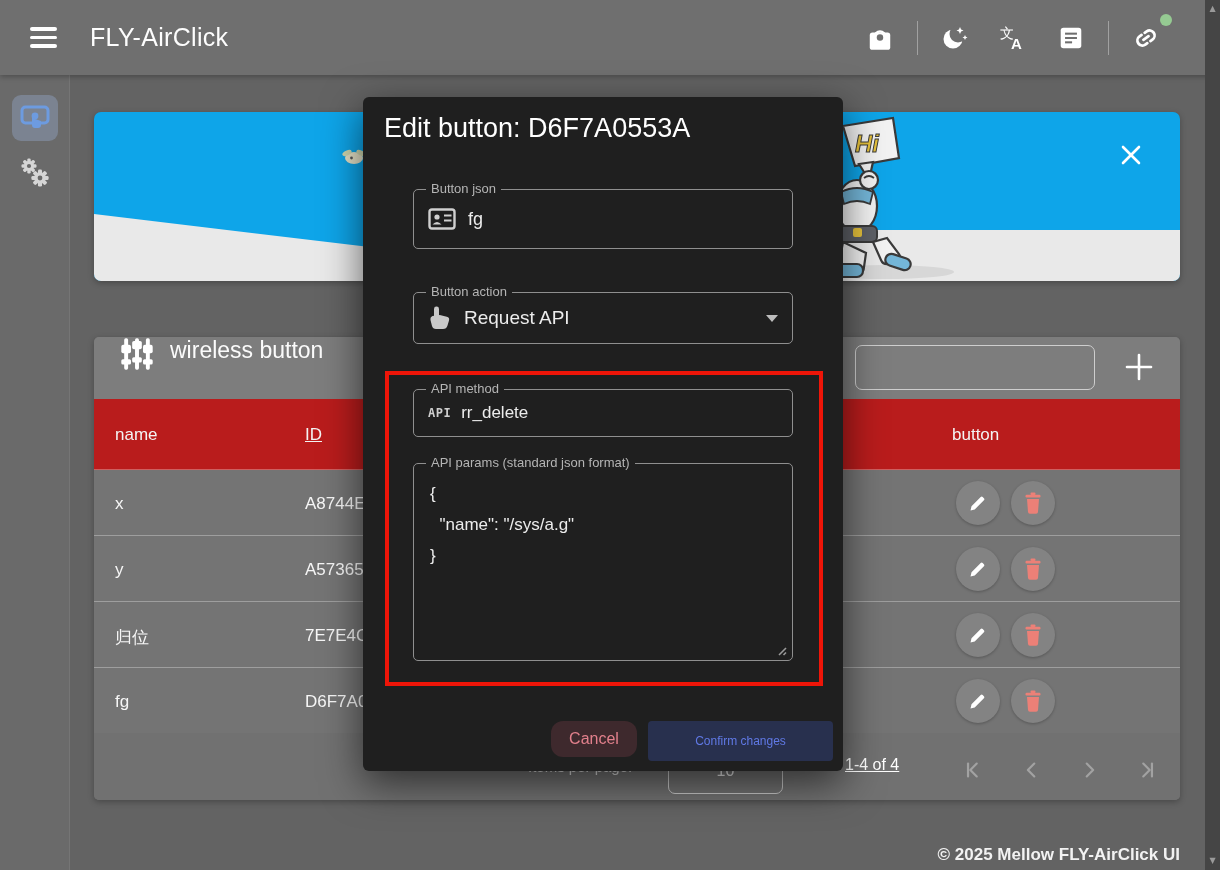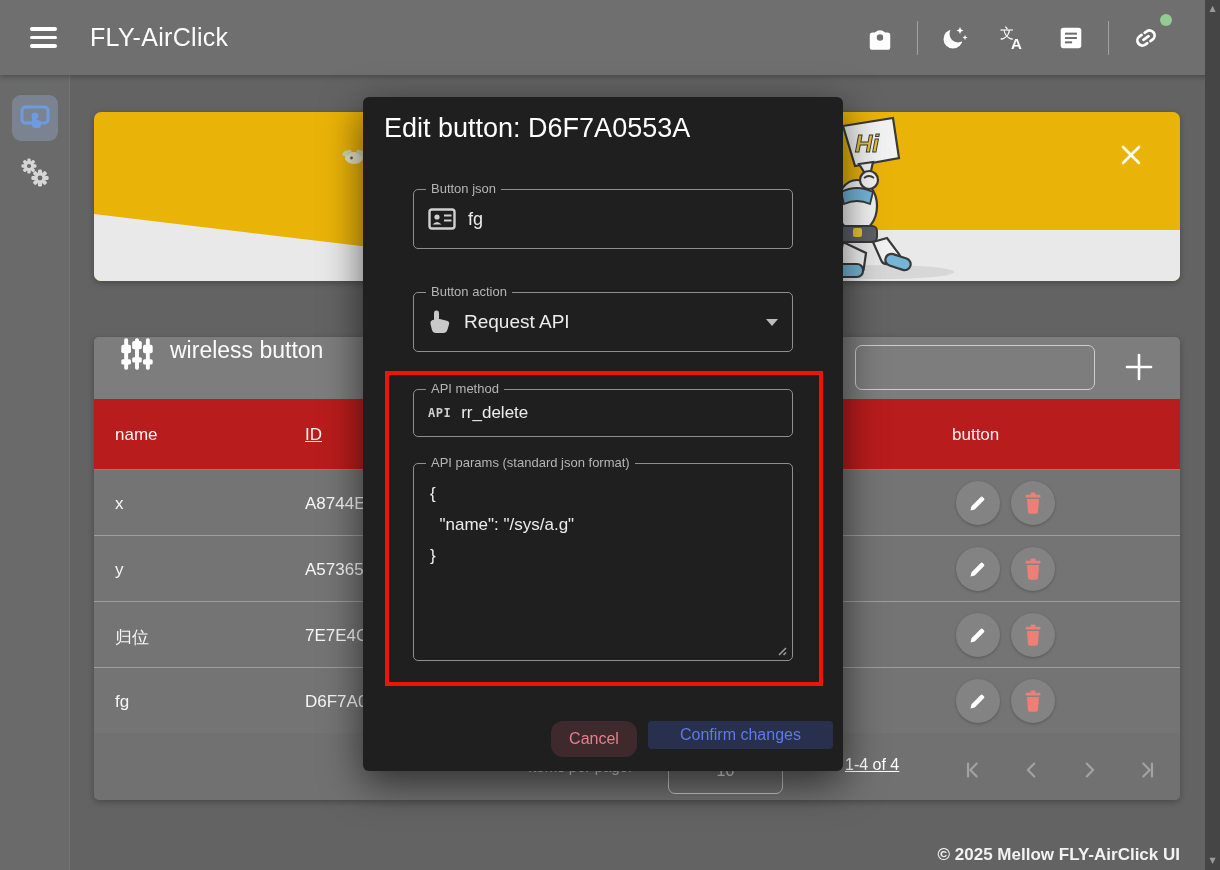--- a/index.html
+++ b/index.html
@@ -29,21 +29,21 @@
   
   .sidebar { position:absolute; left:0; top:75px; width:70px; height:795px; background:#6a6a6a;
              border-right:1px solid rgba(255,255,255,.08); z-index:2; }
   .side-item-active { position:absolute; left:12px; top:20px; width:46px; height:46px; border-radius:9px;
                       background:#7b8391; display:flex; align-items:center; justify-content:center; cursor:pointer; }
   .side-item { position:absolute; left:12px; top:75px; width:46px; height:46px; display:flex;
                align-items:center; justify-content:center; cursor:pointer; }
 
   
   .banner { position:absolute; left:94px; top:112px; width:1086px; height:169px; border-radius:7px;
-            background:#eab308; overflow:hidden; box-shadow:0 2px 6px rgba(0,0,0,.28); }
+            background:#0ea5e9; overflow:hidden; box-shadow:0 2px 6px rgba(0,0,0,.28); }
   .banner svg.scene { position:absolute; left:0; top:0; }
   .banner-close { position:absolute; right:33px; top:27px; width:32px; height:32px; display:flex;
                   align-items:center; justify-content:center; cursor:pointer; }
 
   
   .card { position:absolute; left:94px; top:337px; width:1086px; height:463px; background:#717171;
           border-radius:5px; overflow:hidden; box-shadow:0 2px 6px rgba(0,0,0,.28); }
   .card-band { position:absolute; left:0; top:0; width:100%; height:62px; background:#7d7d7d;
                display:flex; align-items:flex-start; }
   .band-title { color:#fbfbfb; font-size:23px; margin-left:16px; }
@@ -78,39 +78,39 @@
   
   .modal { position:absolute; left:363px; top:97px; width:480px; height:674px; background:#1f1f1f;
            border-radius:6px; box-shadow:0 12px 40px rgba(0,0,0,.6); z-index:10; color:#ededed; }
   .modal-title { position:absolute; left:21px; top:16px; font-size:27px; color:#fff; }
   .ofield { position:absolute; left:50px; width:380px; border:1px solid #8f8f8f; border-radius:5px; }
   .ofield .flabel { position:absolute; left:12px; top:-9px; background:#1f1f1f; padding:0 5px;
                     font-size:13px; color:#b5b5b5; white-space:nowrap; }
   .ofield .fvalue { color:#ececec; font-size:18px; }
   .frow { display:flex; align-items:center; height:100%; padding:0 14px; gap:12px; }
   .f-name   { top:92px;  height:60px; }
-  .f-action { top:195px; height:60px; cursor:pointer; }
+  .f-action { top:195px; height:52px; cursor:pointer; }
   .f-action .fvalue { font-size:19px; }
   .caret { margin-left:auto; width:0; height:0; border-left:6px solid transparent;
            border-right:6px solid transparent; border-top:7px solid #bdbdbd; }
   .red-box { position:absolute; left:22px; top:274px; width:438px; height:315px; border:4px solid #ee1508;
              pointer-events:none; z-index:5; }
   .f-method { top:292px; height:48px; }
   .api-glyph { font-family:"DejaVu Sans Mono",monospace; font-weight:bold; font-size:12px; color:#cfcfcf;
                letter-spacing:.5px; }
   .f-params { top:366px; height:198px; }
   .params-text { position:absolute; left:16px; top:14px; white-space:pre; font-size:17px; line-height:31px;
                  color:#ececec; font-family:"Liberation Sans",sans-serif; }
   .resize-grip { position:absolute; right:5px; bottom:4px; cursor:nwse-resize; }
   .modal-btns { position:absolute; left:0; top:624px; width:100%; height:36px; }
   .btn-cancel { position:absolute; left:188px; width:86px; height:36px; background:#3e292d; color:#e2808c;
                 border:none; border-radius:12px; font-size:16px; cursor:pointer;
                 font-family:"Liberation Sans",sans-serif; }
-  .btn-confirm { position:absolute; left:285px; width:185px; height:28px; background:#28304e; color:#6079e6;
-                 border:none; border-radius:4px; font-size:16px; cursor:pointer;
+  .btn-confirm { position:absolute; left:285px; width:185px; height:40px; background:#28304e; color:#6079e6;
+                 border:none; border-radius:4px; font-size:12px; cursor:pointer;
                  font-family:"Liberation Sans",sans-serif; }
 </style>
 </head>
 <body>
 
 <div id="app">
 
   <div class="appbar">
     <div class="hamburger">
         <span></span>

